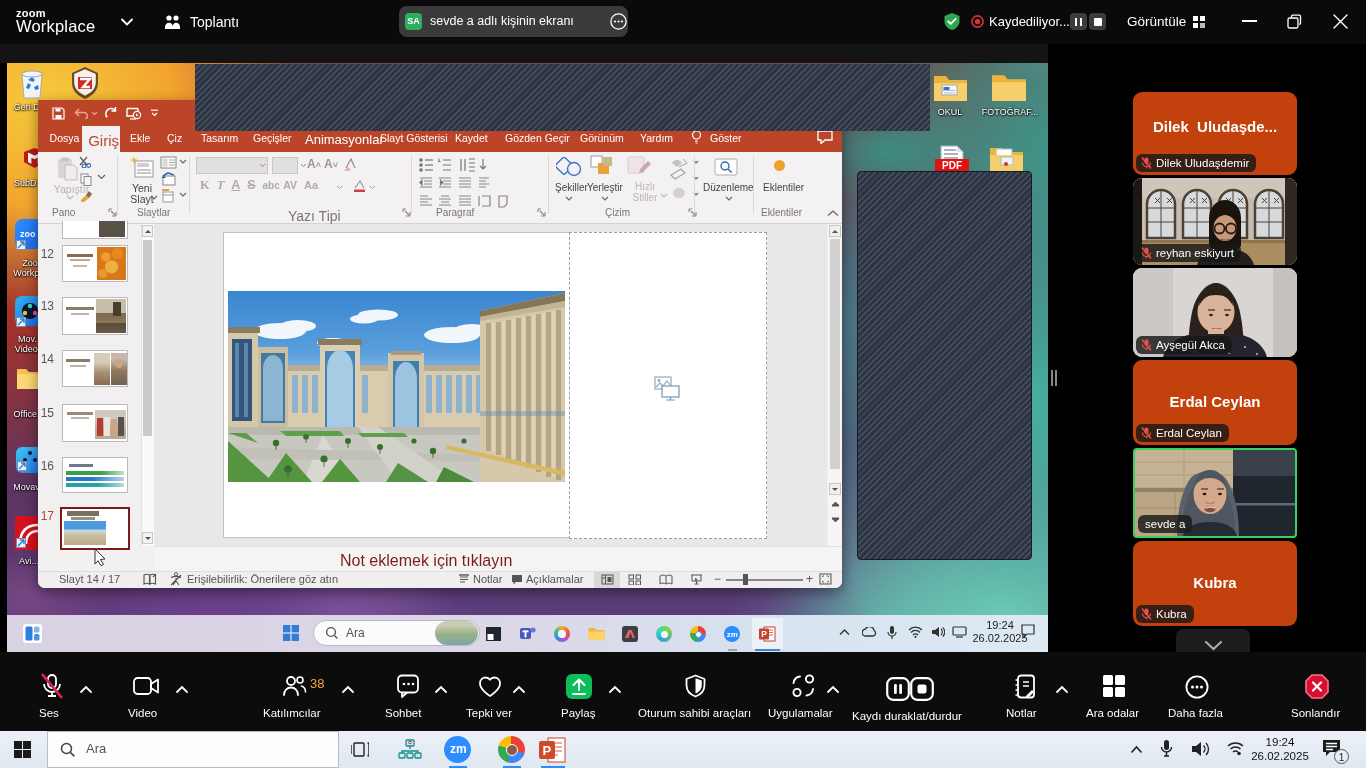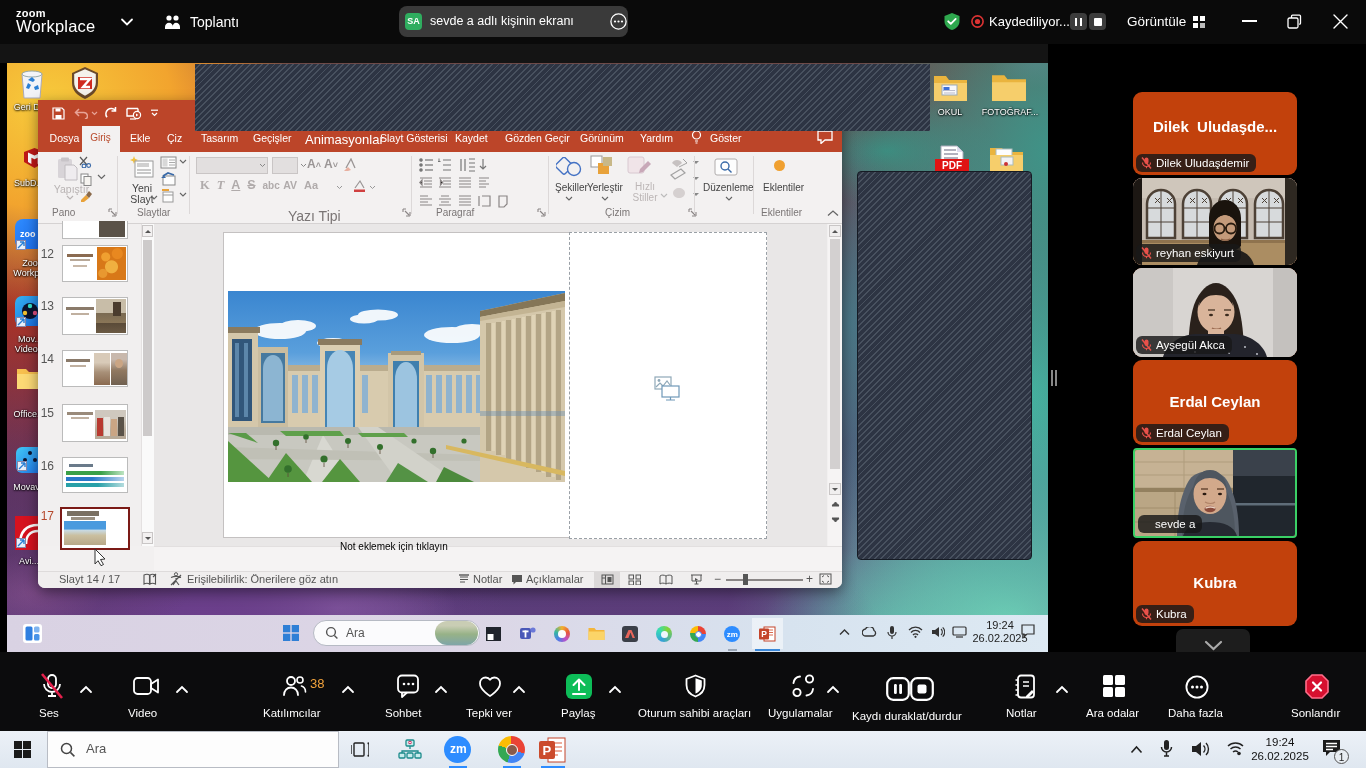--- a/index.html
+++ b/index.html
@@ -229,21 +229,21 @@
           <path d="M4 13h6" stroke="#fff" stroke-width="1.2"></path>
         </svg>
     <svg class="abs" style="left:112px;top:9px" width="9" height="8" viewBox="0 0 9 8">
           <path d="M1 1.2h7" stroke="#fff" stroke-width="1.2"></path>
           <path d="M2 4l2.5 2.5L7 4" stroke="#fff" stroke-width="1.2" fill="none"></path>
         </svg>
 
     <div class="abs" style="left:0;top:26px;width:804px;height:26px;background:#bc4529"></div>
     <div class="abs" style="left:44px;top:26px;width:38px;height:26px;background:#f3f1f1"></div>
     <div class="abs menu" style="left:9px;top:32px;width:35px;text-align:center;color:#fff;font-size:10.5px">Dosya</div>
-    <div class="abs" style="left:44px;top:32px;width:37px;text-align:center;color:#b94a2c;font-size:10px">Giriş</div>
+    <div class="abs" style="left:44px;top:32px;width:37px;text-align:right;color:#b94a2c;font-size:15px">Giriş</div>
     <div class="abs" style="left:92px;top:32px;color:#fff;font-size:10.5px">Ekle</div>
     <div class="abs" style="left:129px;top:32px;color:#fff;font-size:10.5px">Çiz</div>
     <div class="abs" style="left:163px;top:32px;color:#fff;font-size:10.5px">Tasarım</div>
     <div class="abs" style="left:215px;top:32px;color:#fff;font-size:10.5px">Geçişler</div>
     <div class="abs" style="left:267px;top:32px;color:#fff;font-size:13px">Animasyonlar</div>
     <div class="abs" style="left:342px;top:32px;color:#fff;font-size:10.5px">Slayt Gösterisi</div>
     <div class="abs" style="left:417px;top:32px;color:#fff;font-size:10.5px">Kaydet</div>
     <div class="abs" style="left:467px;top:32px;color:#fff;font-size:10.5px">Gözden Geçir</div>
     <div class="abs" style="left:542px;top:32px;color:#fff;font-size:10.5px">Görünüm</div>
     <div class="abs" style="left:602px;top:32px;color:#fff;font-size:10.5px">Yardım</div>
@@ -664,21 +664,21 @@
     <div class="abs" style="left:791px;top:383px;width:12px;height:12px;background:#f0eeee;border:1px solid #c9c6c6"></div>
     <svg class="abs" style="left:793px;top:387px" width="8" height="5" viewBox="0 0 8 5">
           <path d="M1 1l3 3 3-3z" fill="#555"></path>
         </svg>
     <svg class="abs" style="left:793px;top:401px" width="9" height="22" viewBox="0 0 9 22">
           <path d="M1 5l3.5-4L8 5zM1 4h7" stroke="#555" fill="#555" stroke-width="1"></path>
           <path d="M1 17l3.5 4L8 17zM1 18h7" stroke="#555" fill="#555" stroke-width="1"></path>
         </svg>
 
     <div class="abs" style="left:116px;top:446px;width:688px;height:25px;background:#f5f3f3;border-top:1px solid #e2dfdf"></div>
-    <div class="abs" style="left:302px;top:441px;color:#000000;font-size:10px">Not eklemek için tıklayın</div>
+    <div class="abs" style="left:302px;top:452px;color:#7f1d1d;font-size:16px">Not eklemek için tıklayın</div>
 
     <div class="abs" style="left:0;top:471px;width:804px;height:17px;background:#f0eeee;border-top:1px solid #dedbdb;border-radius:0 0 7px 7px"></div>
     <div class="abs" style="left:21px;top:473px;color:#555;font-size:11px">Slayt 14 / 17</div>
     <svg class="abs" style="left:105px;top:473px" width="15" height="12" viewBox="0 0 15 12">
           <path d="M1 2c2-1 4-1 5.5 0v9C5 10 3 10 1 11zM12.5 2c-2-1-4-1-5.5 0v9c1.5-1 3.5-1 5.5 0z" fill="none" stroke="#555" stroke-width="1.1"></path>
           <path d="M13 1l-3 3" stroke="#555" stroke-width="1.1"></path>
         </svg>
     <svg class="abs" style="left:131px;top:472px" width="14" height="14" viewBox="0 0 14 14">
           <circle cx="7" cy="2.3" r="1.6" fill="none" stroke="#555" stroke-width="1"></circle>
           <path d="M2 5.5c3-1.4 7-1.4 10 0M7 6v3M7 9l-3 4M7 9l3 4M2 13L12 3" stroke="#555" stroke-width="1.1" fill="none"></path>
@@ -920,21 +920,21 @@
     <ellipse cx="75" cy="44" rx="16.5" ry="20" fill="#d2a98b"></ellipse>
     <path d="M58 40c1-13 8-20 17-20s16 7 17 20c-4-9-10-12-17-12s-13 3-17 12z" fill="#4e565f"></path>
     <path d="M66 39h7M82 39h7" stroke="#6a4a36" stroke-width="1.5"></path>
     <ellipse cx="69.5" cy="44" rx="2" ry="1.3" fill="#2a1a10"></ellipse>
         <ellipse cx="85" cy="44" rx="2" ry="1.3" fill="#2a1a10"></ellipse>
     <path d="M70 52c3 2 8 2 10 0" stroke="#b08468" stroke-width="1.2" fill="none"></path>
     <ellipse cx="75" cy="59" rx="5.5" ry="3.2" fill="#8a4a3a"></ellipse>
     <path d="M70.5 58.2c3-1.4 7-1.4 9.5 0" stroke="#e8d0c0" stroke-width="1.4" fill="none"></path>
     <path d="M48 86c3-10 13-14 27-14s24 4 27 14z" fill="#262a32"></path>
   </svg>
-  <div class="nlabel" style="padding-left:17px">sevde a</div>
+  <div class="nlabel" style="padding-left:7px">sevde a</div>
 </div>
 <div class="tile" style="top:541px;height:85px">
   <div class="tname" style="top:33px">Kubra</div>
   <div class="nlabel"><svg width="11" height="12" viewBox="0 0 11 12">
           <rect x="3.5" y="0.5" width="4" height="6.5" rx="2" fill="#e8514a"></rect>
           <path d="M1.5 5.5a4 4 0 008 0M5.5 9.5v1.7" stroke="#e8514a" stroke-width="1.2" fill="none"></path>
           <path d="M1 .5l9 11" stroke="#e8514a" stroke-width="1.5"></path>
         </svg>Kubra</div>
 </div>
 <div class="abs" style="left:1176px;top:629px;width:74px;height:31px;background:#1d1d1d;border-radius:7px"></div>

